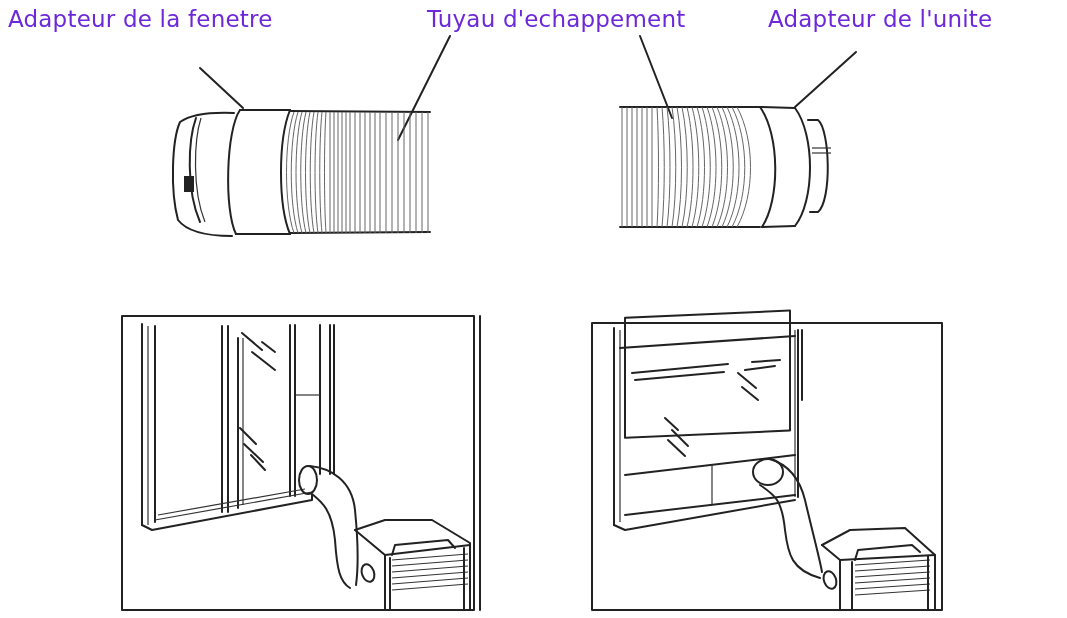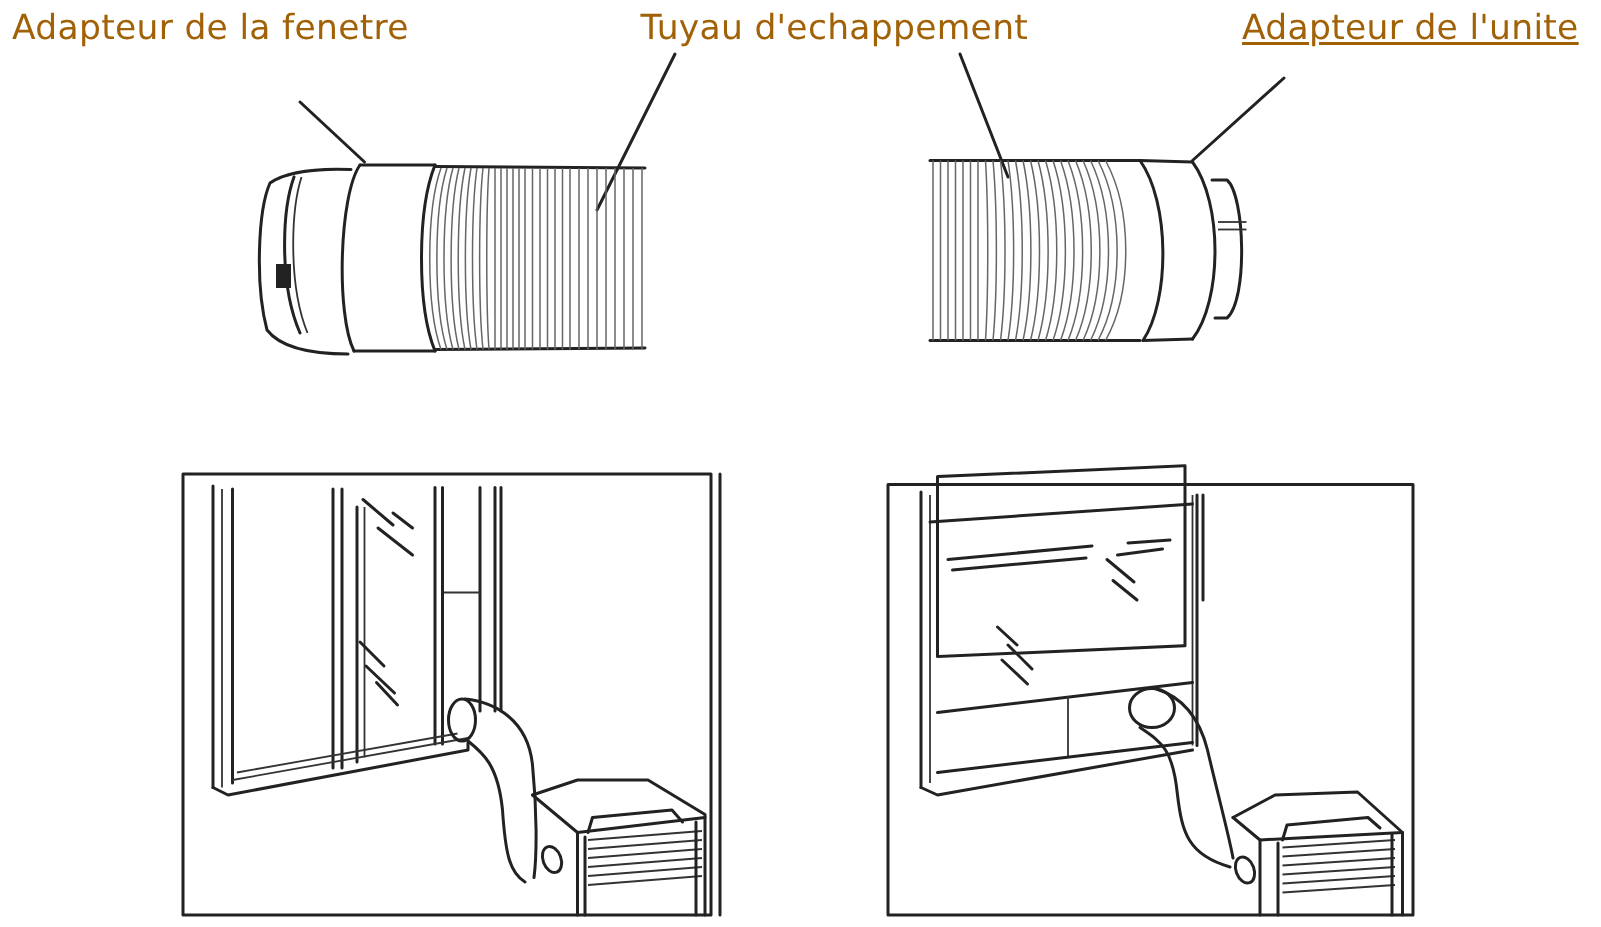--- a/index.html
+++ b/index.html
@@ -1,20 +1,20 @@
 <!DOCTYPE html>
 <html><head>
 <meta charset="utf-8">
 <style>
   html, body { margin: 0; padding: 0; background: #ffffff; }
   body { width: 1067px; height: 618px; position: relative; overflow: hidden; font-family: "DejaVu Sans", sans-serif; }
-  .label { position: absolute; top: 6px; font-size: 23px; color: #a16207; white-space: nowrap; letter-spacing: 0.2px; }
+  .label { position: absolute; top: 6px; font-size: 23px; color: #6d28d9; white-space: nowrap; letter-spacing: 0.2px; }
   #lbl-window { left: 8px; }
   #lbl-hose { left: 427px; }
-  #lbl-unit { left: 828px; text-decoration: underline; }
+  #lbl-unit { left: 768px; }
   svg { position: absolute; left: 0; top: 0; }
   .stroke { stroke: #222; fill: none; stroke-width: 2; stroke-linecap: round; stroke-linejoin: round; }
   .thin { stroke: #333; fill: none; stroke-width: 1.2; }
   .rib { stroke: #666; stroke-width: 1; fill: none; }
 </style>
 </head>
 <body>
 
 <div class="label" id="lbl-window">Adapteur de la fenetre</div>
 <div class="label" id="lbl-hose">Tuyau d'echappement</div>

